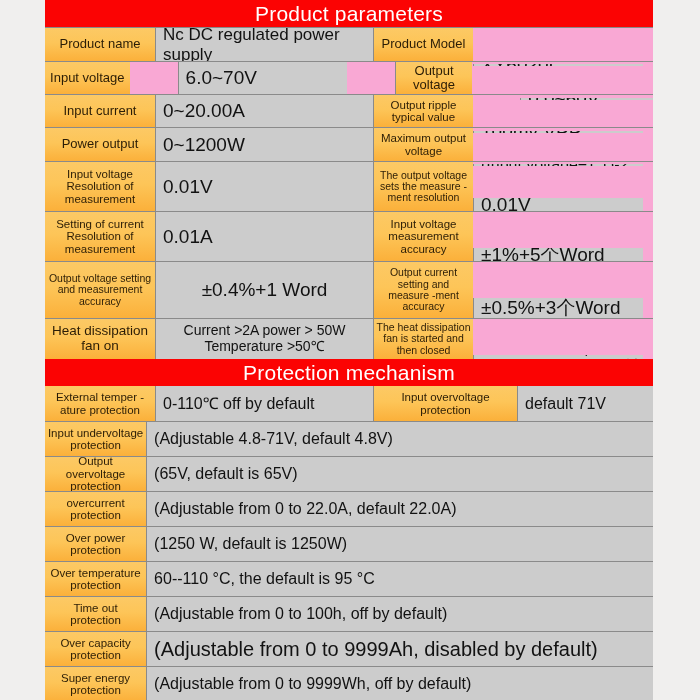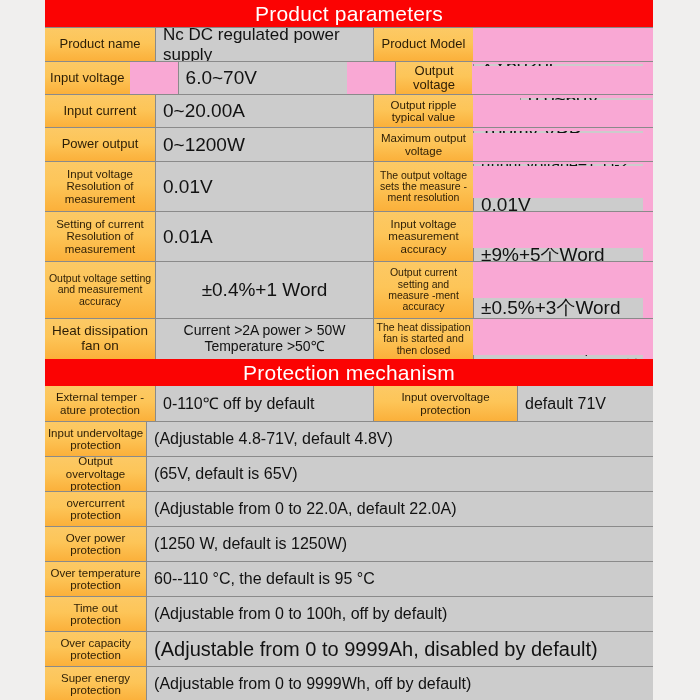--- a/index.html
+++ b/index.html
@@ -197,21 +197,21 @@
       <div class="cell lbl c1 tiny">
         <span class="txt">Setting of current Resolution of measurement</span>
       </div>
       <div class="cell val c2">
         <span class="txt">0.01A</span>
       </div>
       <div class="cell lbl c3 tiny">
         <span class="txt">Input voltage measurement accuracy</span>
       </div>
       <div class="cell val c4">
-        <span class="txt">±9%+5个Word</span>
+        <span class="txt">±1%+5个Word</span>
       </div>
     </div>
 
     <div class="row" style="height:57px;">
       <div class="cell lbl c1 xtiny">
         <span class="txt">Output voltage setting and measurement accuracy</span>
       </div>
       <div class="cell val c2 ctr">
         <span class="txt">±0.4%+1 Word</span>
       </div>

